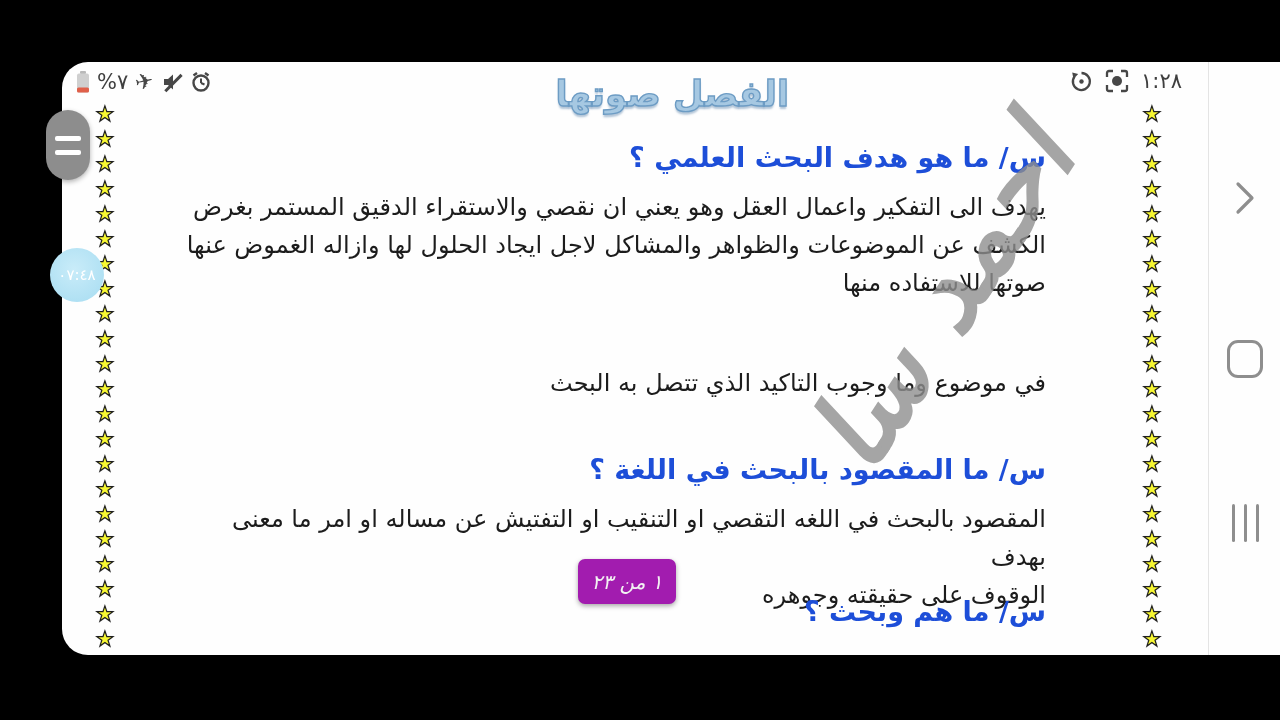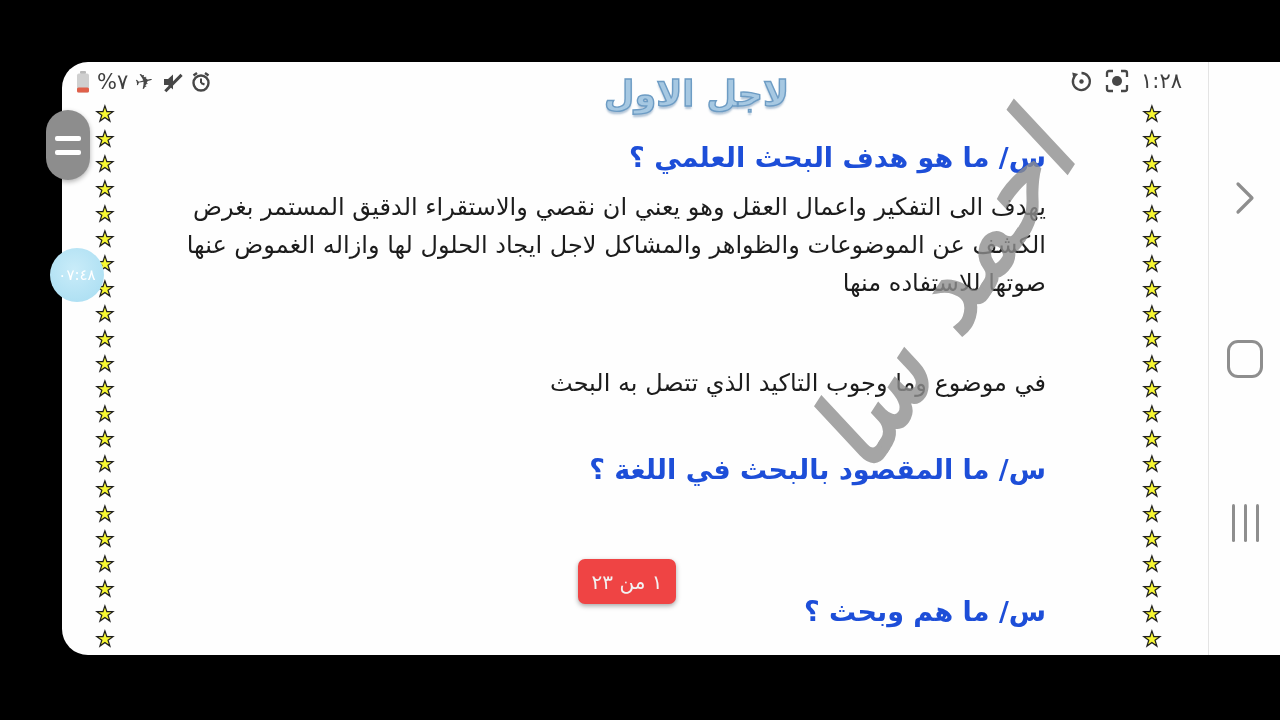--- a/index.html
+++ b/index.html
@@ -32,22 +32,22 @@
     position:absolute; right:285px; top:12px; font-size:35px; font-weight:bold;
     color:#a6c8e2; -webkit-text-stroke:1.4px #6d9cc4; letter-spacing:2px;
     text-shadow:0 3px 2px rgba(90,130,170,.45);
   }
   .q   { position:absolute; right:28px; font-size:27px; font-weight:bold; color:#1d4ed8; }
   .ans { position:absolute; right:28px; left:0; font-size:24px; color:#1c1c1c; line-height:38px; text-align:right; }
 
   
   .page-toast {
     position:absolute; left:516px; top:497px; width:98px; height:45px;
-    background:#ef4444; border-radius:7px; box-shadow:0 2px 5px rgba(0,0,0,.35);
-    color:#f2f2f2; font-size:20px; display:flex; align-items:center; justify-content:center; direction:rtl;
+    background:#a21caf; border-radius:7px; box-shadow:0 2px 5px rgba(0,0,0,.35);
+    color:#f2f2f2; font-size:20px; display:flex; align-items:center; justify-content:center; direction:rtl;font-style:italic;
   }
 
   
   .watermark {
     position:absolute; left:560px; top:170px; width:640px; text-align:center;
     transform:rotate(-57deg); transform-origin:center;
     font-size:110px; font-style:italic; font-weight:bold; color:#8f8f8f; opacity:.8;
     pointer-events:none; direction:rtl; white-space:nowrap;
   }
 
@@ -172,34 +172,38 @@
       <span class="star">★</span>
       <span class="star">★</span>
       <span class="star">★</span>
       <span class="star">★</span>
       <span class="star">★</span>
       <span class="star">★</span>
       <span class="star">★</span>
     </div>
 
   <div class="doc-text">
-    <div class="doc-title">لاجل الاول</div>
+    <div class="doc-title">الفصل صوتها</div>
 
     <h2 class="q" style="top:80px">س/ ما هو هدف البحث العلمي ؟</h2>
     <div class="ans" style="top:126px">
       <div>يهدف الى التفكير واعمال العقل وهو يعني ان نقصي والاستقراء الدقيق المستمر بغرض</div>
       <div>الكشف عن الموضوعات والظواهر والمشاكل لاجل ايجاد الحلول لها وازاله الغموض عنها</div>
       <div>صوتها للاستفاده منها</div>
     </div>
 
     <div class="ans" style="top:302px">
       <div>في موضوع وما وجوب التاكيد الذي تتصل به البحث</div>
     </div>
 
     <h2 class="q" style="top:392px">س/ ما المقصود بالبحث في اللغة ؟</h2>
+    <div class="ans" style="top:438px">
+      <div>المقصود بالبحث في اللغه التقصي او التنقيب او التفتيش عن مساله او امر ما معنى بهدف</div>
+      <div>الوقوف على حقيقته وجوهره</div>
+    </div>
 
     <h2 class="q" style="top:534px">س/ ما هم وبحث ؟</h2>
   </div>
 
   <div class="watermark">احمد سا</div>
 
   <div class="page-toast">١ من ٢٣</div>
 
   <div class="nav-bar">
     <div class="nav-btn nav-back">

